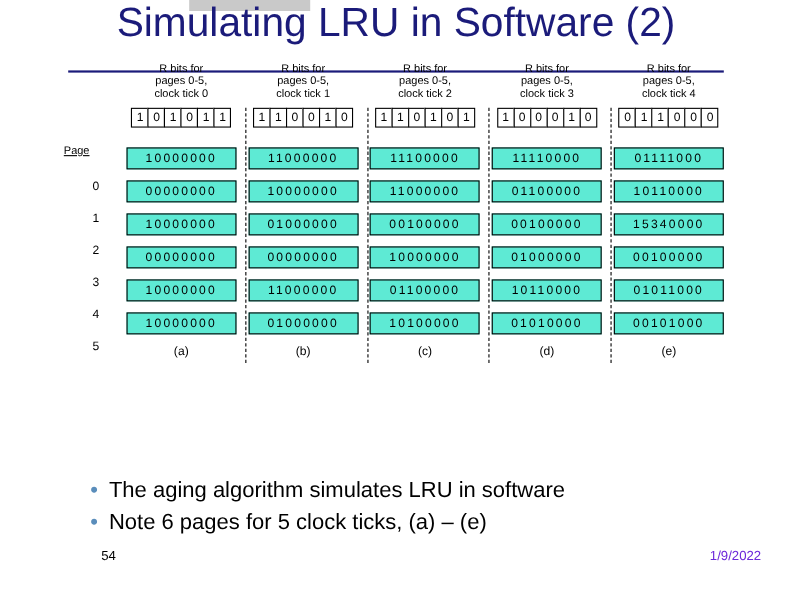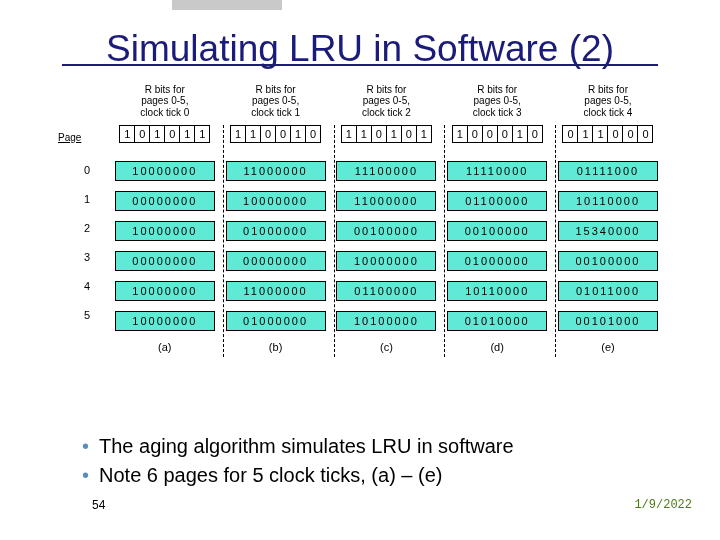--- a/index.html
+++ b/index.html
@@ -15,39 +15,39 @@
   .top-bar {
     position: absolute;
     top: 0;
     left: 172px;
     width: 110px;
     height: 10px;
     background: #c9c9c9;
   }
   .title {
     position: absolute;
-    top: 28px;
+    top: 0;
     left: 0;
     width: 720px;
     text-align: center;
     font-size: 37px;
     color: #1b1b7a;
     font-family: Verdana, Arial, sans-serif;
   }
   .title-underline {
     position: absolute;
     top: 64px;
     left: 62px;
     width: 596px;
     height: 2px;
     background: #1b1b7a;
   }
   .figure {
     position: absolute;
-    top: 83px;
+    top: 56px;
     left: 62px;
     width: 596px;
     font-family: Arial, sans-serif;
     font-size: 10px;
     color: #000;
   }
   .columns {
     display: flex;
     justify-content: space-between;
     width: 100%;
@@ -157,22 +157,22 @@
     font-size: 12px;
     font-family: Arial, sans-serif;
     color: #000;
     margin-top: 44px;
   }
   .date {
     position: absolute;
     right: 28px;
     bottom: 28px;
     font-size: 12px;
-    font-family: Liberation Mono, monospace;
-    color: #4d7c0f;
+    font-family: Liberation Sans, sans-serif;
+    color: #6d28d9;
   }
 </style>
 </head>
 <body>
 
 <div class="top-bar"></div>
 
 <div class="title">Simulating LRU in Software (2)</div>
 <div class="title-underline"></div>
 

